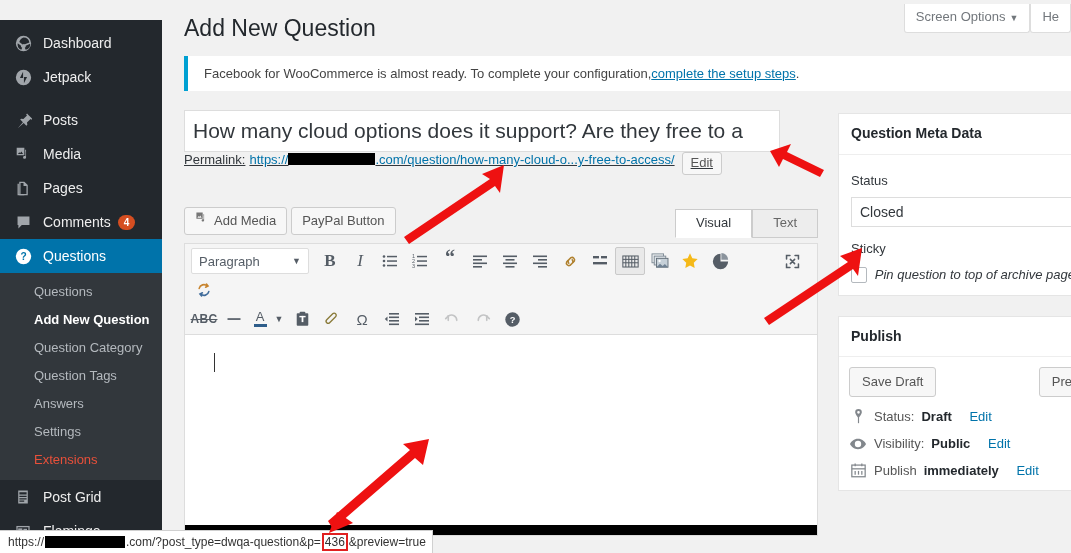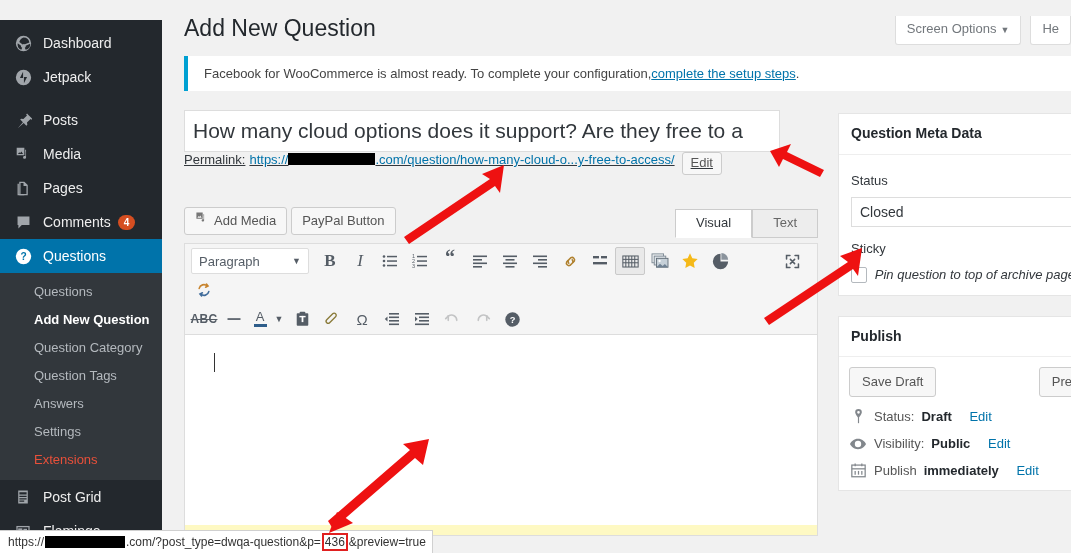--- a/index.html
+++ b/index.html
@@ -58,22 +58,22 @@
   .menu-lower { background: #23282d; }
   .menu-lower .menu-top { height: 34px; }
 
   
   #wpbody {
     position: absolute; left: 162px; top: 0;
     width: 909px; height: 536px;
     background: #f1f1f1;
   }
   .screen-meta-links {
-    position: absolute; right: 0; top: 16px;
-    display: flex; gap: 9px;
+    position: absolute; right: 0; top: 4px;
+    display: flex; gap: 0;
   }
   .sm-btn {
     background: #fff; border: 1px solid #ddd; border-top: none;
     border-radius: 0 0 3px 3px;
     padding: 5px 11px 6px; font-size: 13px; color: #72777c;
     cursor: pointer; line-height: 16px;
   }
   .sm-btn .caret { font-size: 9px; margin-left: 4px; }
 
   #page-title {
@@ -131,21 +131,21 @@
   }
   .editor-tabs { position: absolute; right: 0; top: 6px; display: flex; }
   .ed-tab {
     border: 1px solid #ccc; font-size: 13px; padding: 5px 20px 6px;
     background: #ededed; color: #666; cursor: pointer; line-height: 16px;
   }
   .ed-tab.active { background: #fff; border-bottom-color: #fff; color: #32373c; }
 
   #postdivrich {
     position: absolute; left: 22px; top: 243px; width: 634px; height: 293px;
-    background: #fef9c3; border: 1px solid #ddd;
+    background: #000000; border: 1px solid #ddd;
   }
   .mce-toolbar-grp { border-bottom: 1px solid #ddd; background: #f5f5f5; padding: 2px 0 0; }
   .mce-toolbar {
     display: flex; align-items: center; min-height: 30px;
     padding: 0 4px; gap: 0px; flex-wrap: nowrap;
   }
   .tb-btn {
     width: 30px; height: 28px; display: flex;
     align-items: center; justify-content: center;
     color: #555d66; cursor: pointer; font-size: 15px;

